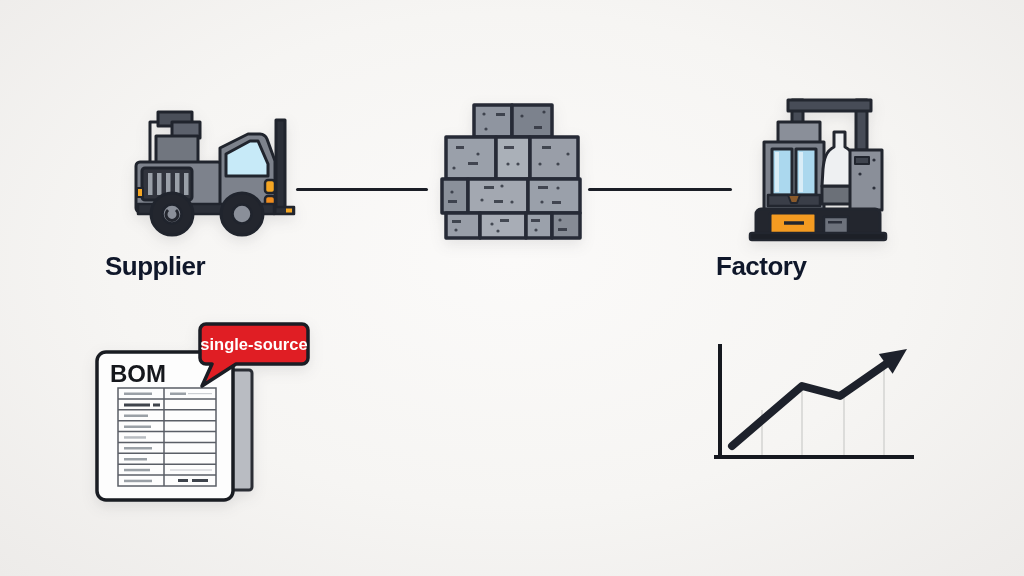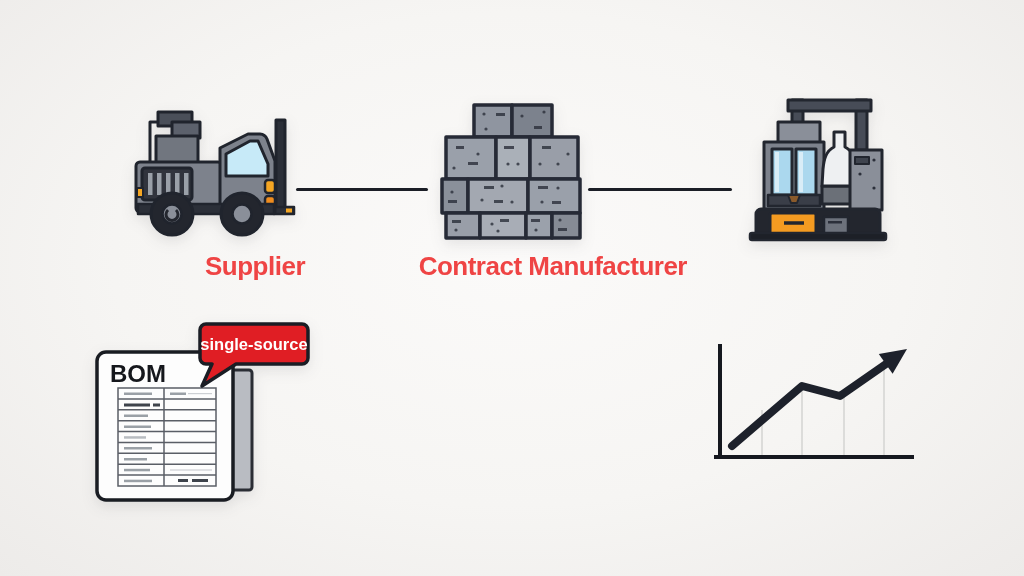--- a/index.html
+++ b/index.html
@@ -6,25 +6,25 @@
   html, body { width: 1024px; height: 576px; overflow: hidden; }
   body {
     font-family: "Liberation Sans", sans-serif;
     background: radial-gradient(ellipse at 50% 45%, #fbfaf9 0%, #f6f5f3 55%, #edebe9 100%);
   }
   .stage { position: relative; width: 1024px; height: 576px; }
   .abs { position: absolute; }
   .node-label {
     position: absolute;
     top: 250px;
-    text-align: right;
+    text-align: left;
     font-weight: bold;
     font-size: 26px;
     letter-spacing: -0.5px;
-    color: #ef4444;
+    color: #0f172a;
     line-height: 32px;
   }
   .connector {
     position: absolute;
     top: 188px;
     height: 3px;
     background: #1b1e26;
     border-radius: 2px;
   }
   .icon-shadow { filter: drop-shadow(0 5px 7px rgba(40,40,50,0.10)); }
@@ -186,21 +186,21 @@
         <g stroke="none" fill="#2b2f3a">
             <rect x="80" y="129" width="14" height="2.5"></rect>
           </g>
 
         <rect x="2" y="141" width="136" height="7" rx="2" fill="#1d2027" stroke-width="2.5"></rect>
       </g>
     </svg>
   </div>
 
   <div class="node-label" style="left:105px; width:200px;">Supplier</div>
-  <div class="node-label" style="left:337px; width:350px;">Contract Manufacturer</div>
+  <div class="node-label" style="left:716px; width:200px;">Factory</div>
 
   <div class="abs icon-shadow" style="left:90px; top:322px; width:232px; height:182px;">
     <svg width="232" height="182" viewBox="0 0 232 182">
 
       <rect x="20" y="48" width="142" height="120" rx="3" fill="#b9bcc2" stroke="#2a2d34" stroke-width="3"></rect>
 
       <rect x="7" y="30" width="136" height="148" rx="9" fill="#fdfdfd" stroke="#191c22" stroke-width="3.5"></rect>
 
       <text x="20" y="60" font-size="24" font-weight="bold" fill="#15171c">BOM</text>
 

